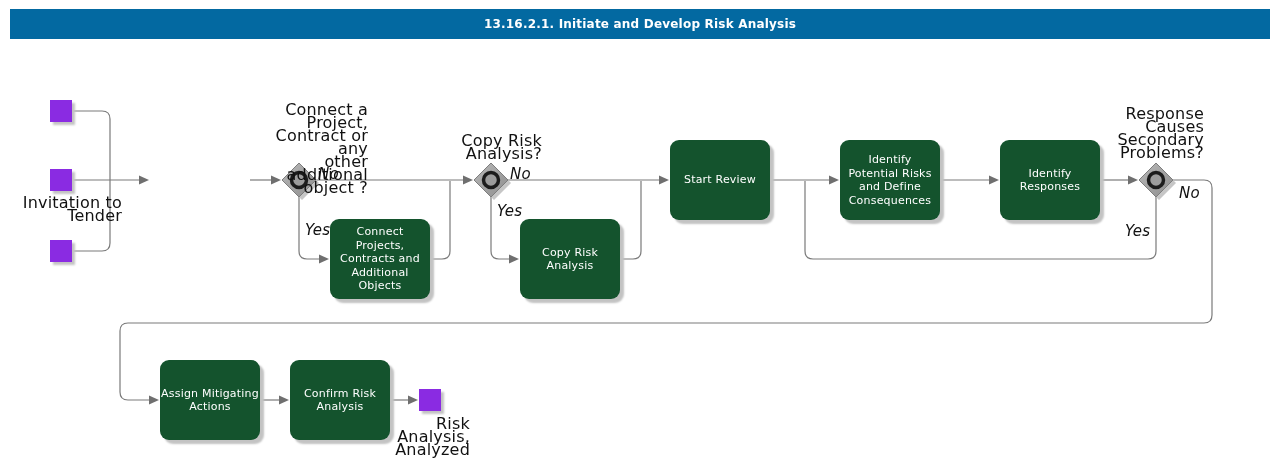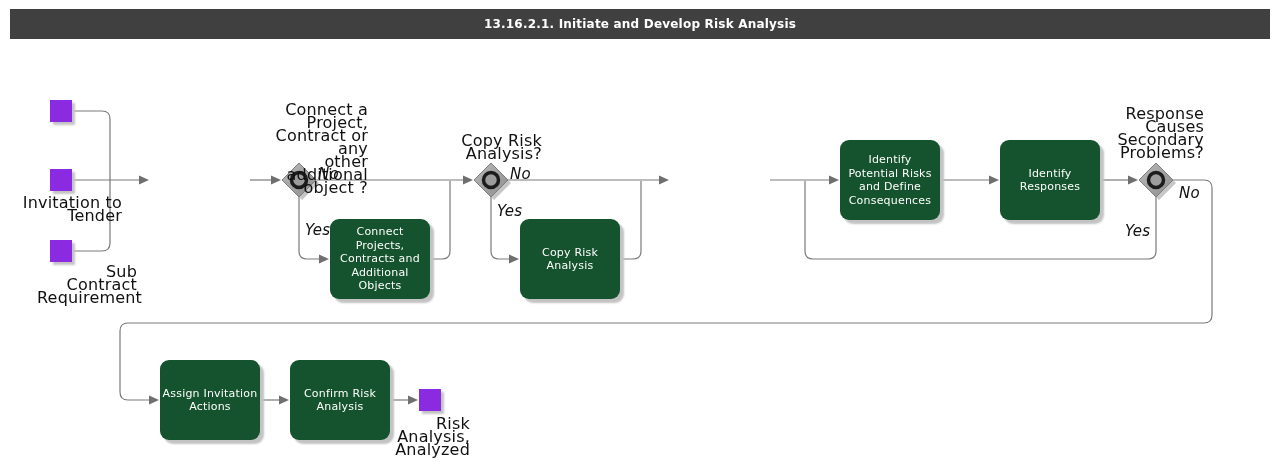--- a/index.html
+++ b/index.html
@@ -1,21 +1,21 @@
 <!DOCTYPE html>
 <html><head>
 <meta charset="utf-8">
 <style>
   html,body{margin:0;padding:0;background:#fff;}
   .canvas{
     position:relative;width:1280px;height:467px;background:#ffffff;overflow:hidden;
     font-family:"DejaVu Sans","Liberation Sans",sans-serif;color:#111;
   }
   .titlebar{
-    position:absolute;left:10px;top:9px;width:1260px;height:30px;background:#404040;
+    position:absolute;left:10px;top:9px;width:1260px;height:30px;background:#0369a1;
     color:#ffffff;font-size:12px;font-weight:bold;letter-spacing:0.2px;
     display:flex;align-items:center;justify-content:center;text-align:center;
   }
   svg.wires{position:absolute;left:0;top:0;}
   .task{
     position:absolute;width:100px;height:80px;background:#14532d;border-radius:9px;
     color:#fff;font-size:11px;line-height:13.5px;letter-spacing:0.2px;text-align:center;
     display:flex;align-items:center;justify-content:center;white-space:pre-line;
     box-shadow:4px 4px 2px #c3c3c3;
   }
@@ -107,37 +107,36 @@
       <polygon points="1139,180 1156,163 1173,180 1156,197" fill="url(#diamondGrad)" stroke="#7d7d7d" stroke-width="1"></polygon>
       <circle cx="1156" cy="180" r="7.5" fill="#9c9c9c" stroke="#1c1c1c" stroke-width="3.5"></circle>
     </g>
   </svg>
 
   <div class="event" id="s0"></div>
   <div class="event" id="s1"></div>
   <div class="event" id="s2"></div>
   <div class="lbl" id="ls1">Invitation to
 Tender</div>
-  <div class="lbl" id="ls2">Sub Contract
-Requirement</div>
 
   <div class="task" id="t1">Connect
 Projects,
 Contracts and
 Additional
 Objects</div>
   <div class="task" id="t2">Copy Risk
 Analysis</div>
+  <div class="task" id="t3">Start Review</div>
   <div class="task" id="t4">Identify
 Potential Risks
 and Define
 Consequences</div>
   <div class="task" id="t5">Identify
 Responses</div>
-  <div class="task" id="t6">Assign Invitation
+  <div class="task" id="t6">Assign Mitigating
 Actions</div>
   <div class="task" id="t7">Confirm Risk
 Analysis</div>
 
   <div class="lbl" id="q0">Connect a Project,
 Contract or any
 other additional
 object ?</div>
   <div class="lbl" id="q1">Copy Risk
 Analysis?</div>

